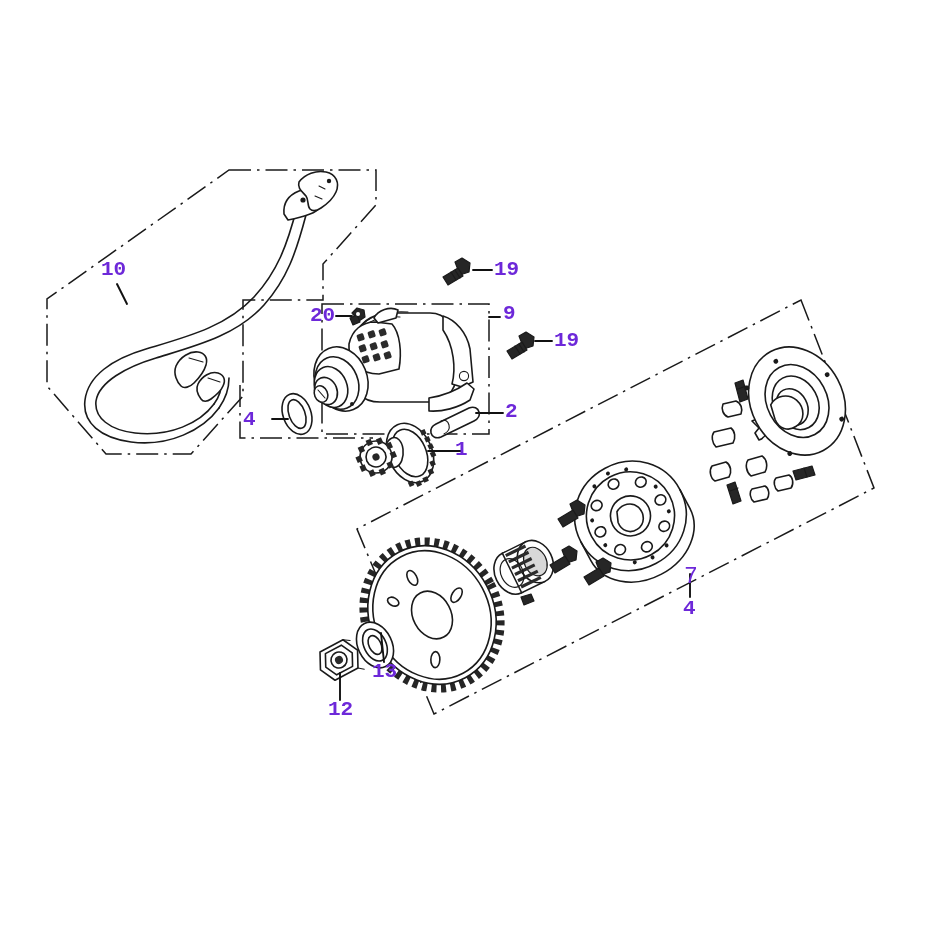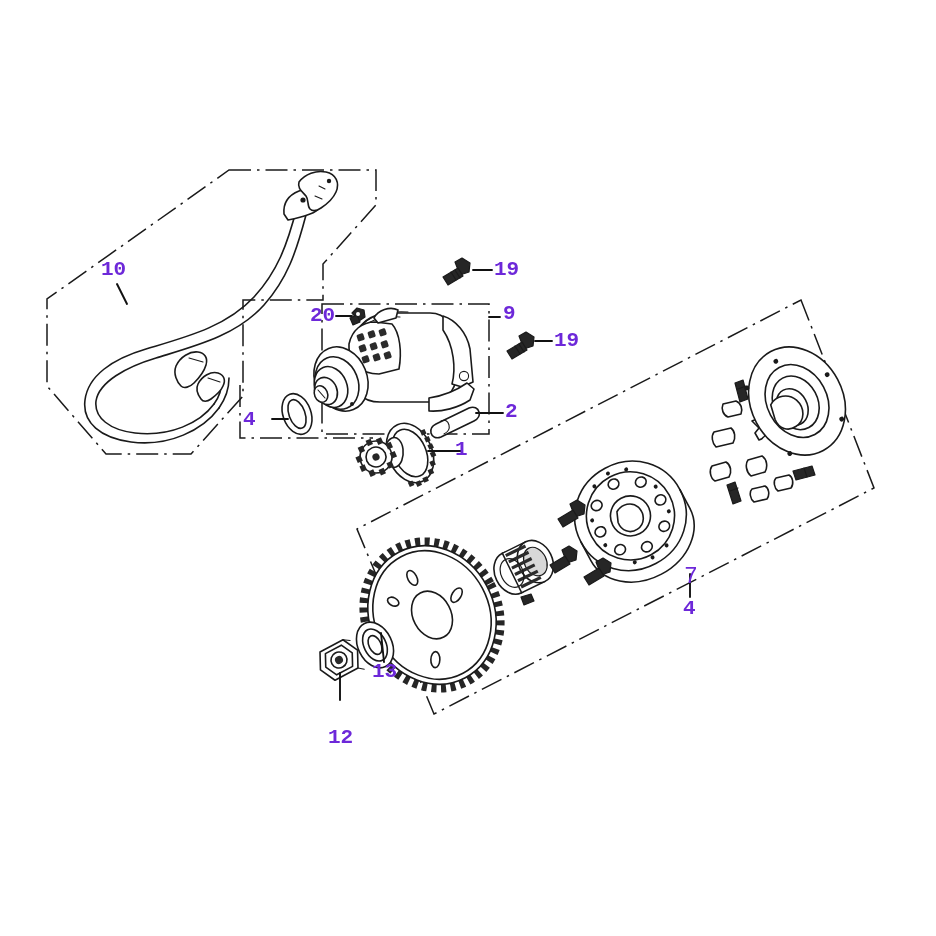--- a/index.html
+++ b/index.html
@@ -420,21 +420,21 @@
   <div class="callout" style="left:505px; top:401px;">2</div>
 
   <div class="callout" style="left:683px; top:598px;">4</div>
 
   <div class="callout" style="left:684px; top:566px; font-weight:normal; font-size:23px;">7</div>
 
   <div class="callout" style="left:503px; top:303px;">9</div>
 
   <div class="callout" style="left:101px; top:259px;">10</div>
 
-  <div class="callout" style="left:328px; top:699px;margin-top:28px;">12</div>
+  <div class="callout" style="left:328px; top:699px;">12</div>
 
   <div class="callout" style="left:372px; top:661px;">13</div>
 
   <div class="callout" style="left:243px; top:409px;">4</div>
 
   <div class="callout" style="left:310px; top:305px;">20</div>
 
   <div class="callout" style="left:494px; top:259px;">19</div>
 
   <div class="callout" style="left:554px; top:330px;">19</div>

